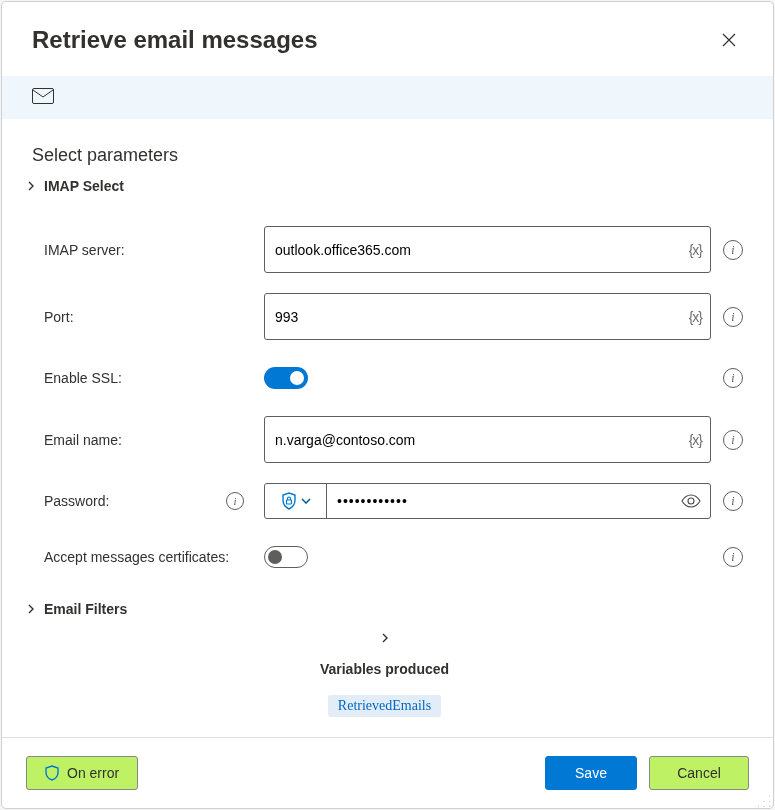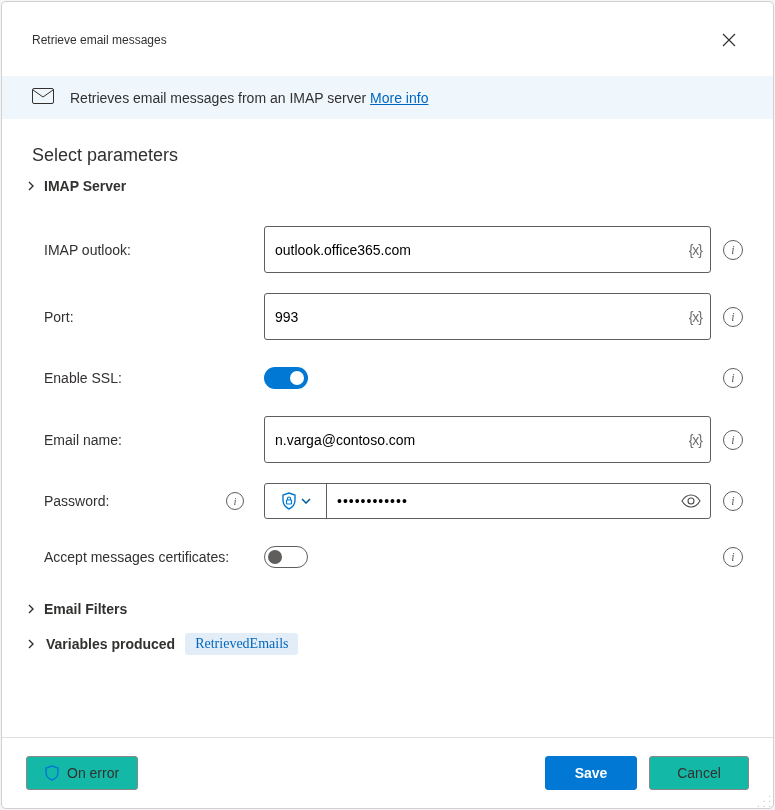--- a/index.html
+++ b/index.html
@@ -24,22 +24,22 @@
     flex-direction: column;
     position: relative;
   }
   .header {
     display: flex;
     align-items: center;
     justify-content: space-between;
     padding: 22px 28px 20px 30px;
   }
   .title {
-    font-size: 12px;
-    font-weight: 400;
+    font-size: 24px;
+    font-weight: 700;
     color: #323130;
   }
   .close-btn {
     width: 32px; height: 32px;
     display: flex; align-items: center; justify-content: center;
     cursor: pointer;
     background: none; border: none;
   }
   .banner {
     display: flex;
@@ -197,23 +197,24 @@
     width: 38px;
     display: flex;
     align-items: center;
     justify-content: center;
     cursor: pointer;
     color: #6e6e6e;
   }
   .variables-row {
     display: flex;
     align-items: center;
-    gap: 10px;
+    gap: 18px;
     margin-top: 10px;
     margin-left: -6px;
+    flex-direction: column;
   }
   .var-chip {
     background: #e3edf8;
     color: #0067c0;
     padding: 3px 10px;
     border-radius: 3px;
     font-size: 14px;
     cursor: pointer;
     font-family: Liberation Serif, serif;
   }
@@ -230,30 +231,30 @@
     border-radius: 3px;
     font-size: 14px;
     cursor: pointer;
     display: flex;
     align-items: center;
     justify-content: center;
     gap: 8px;
     font-family: inherit;
   }
   .btn.secondary {
-    background: #14b8a6;
+    background: #bef264;
     border: 1px solid #8a8886;
     color: #323130;
   }
   .btn.primary {
     background: #0078d4;
     border: 1px solid #0078d4;
     color: #fff;
     min-width: 92px;
-    font-weight: 700;
+    font-weight: 400;
   }
   .footer-right { display: flex; gap: 12px; }
   .footer .btn.secondary.cancel { min-width: 100px; justify-content: center; }
   .collapsible { margin-top: 16px; }
   .resize-grip {
     position: absolute;
     right: 2px; bottom: 2px;
     color: #c5c5c5;
     font-size: 10px;
     line-height: 5px;
@@ -275,38 +276,35 @@
     </button>
   </div>
 
   <div class="banner">
     <span>
       <svg width="22" height="16" viewBox="0 0 22 16">
           <rect x="0.5" y="0.5" width="21" height="15" rx="1.5" fill="none" stroke="#323130" stroke-width="1"></rect>
           <path d="M1 2 L11 9 L21 2" fill="none" stroke="#323130" stroke-width="1"></path>
         </svg>
     </span>
-    <span class="banner-text">
-      <span>Retrieves email messages from an IMAP server </span><a class="link">More info</a>
-    </span>
   </div>
 
   <div class="body">
     <div class="section-title">Select parameters</div>
 
     <div class="group-header">
       <svg width="10" height="10" viewBox="0 0 10 10">
           <path d="M3 1 L7 5 L3 9" fill="none" stroke="#323130" stroke-width="1.4"></path>
         </svg>
-      <span class="group-label">IMAP Server</span>
-    </div>
-
-    <div class="field-row">
-      <div class="field-label">
-          <span>IMAP outlook:</span>
+      <span class="group-label">IMAP Select</span>
+    </div>
+
+    <div class="field-row">
+      <div class="field-label">
+          <span>IMAP server:</span>
         </div>
       <div class="field-control">
         <div class="textbox">
           <input type="text" value="outlook.office365.com" style="">
           <span class="var-token">{x}</span>
         </div>
         <span class="info-icon">i</span>
       </div>
     </div>
 

